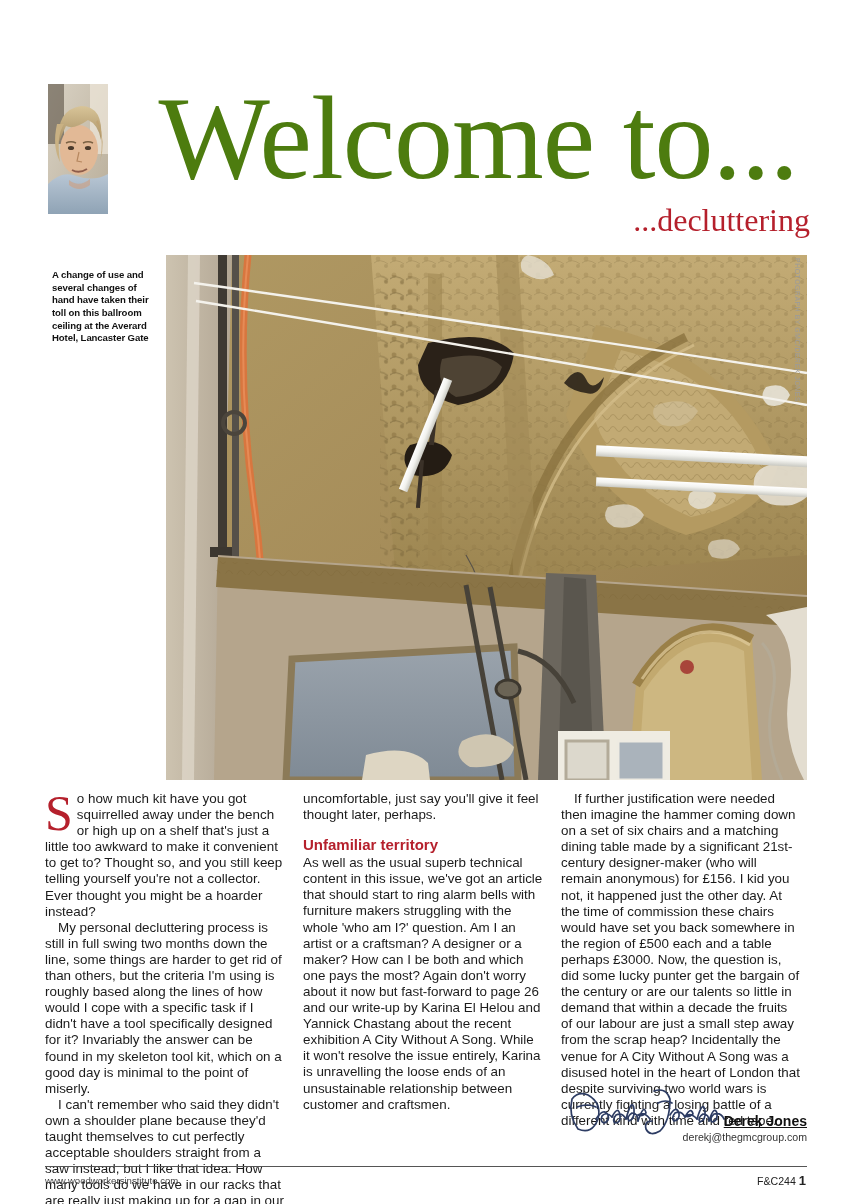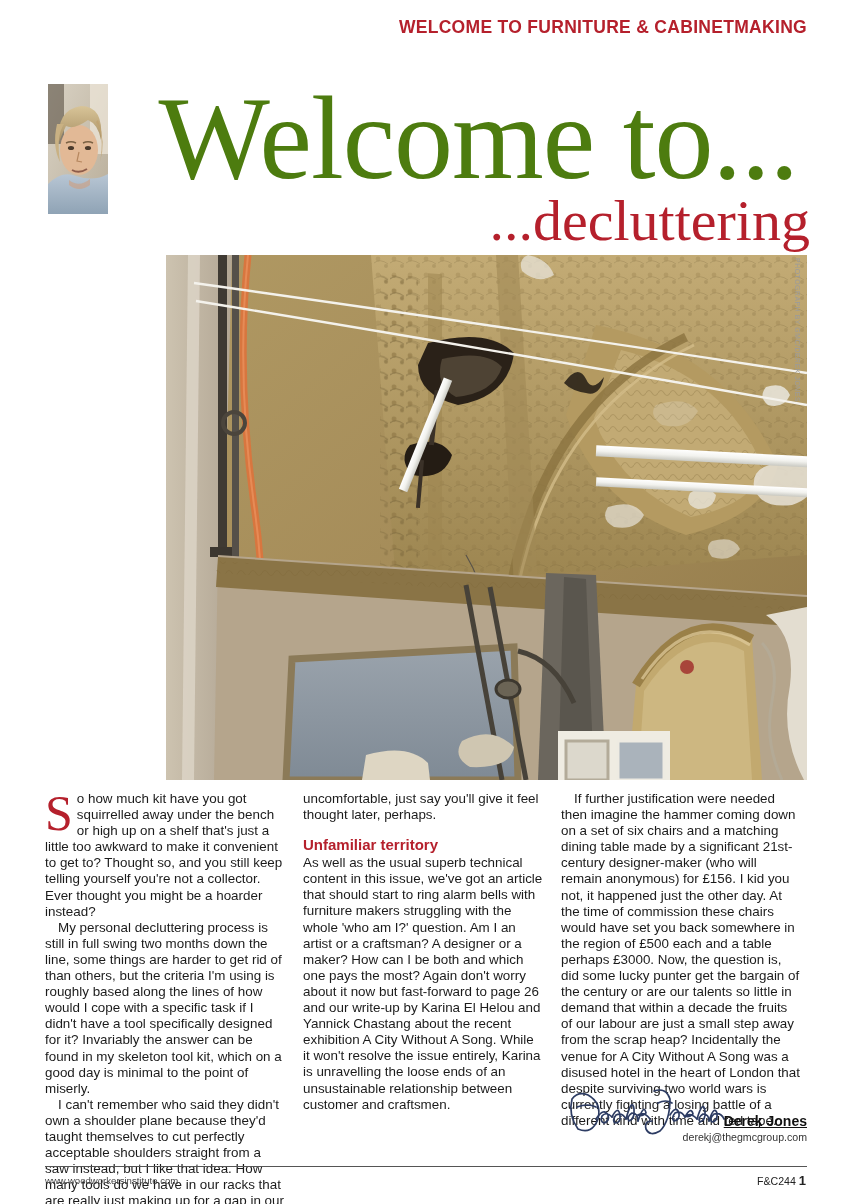--- a/index.html
+++ b/index.html
@@ -33,23 +33,23 @@
   .title-wrap{position:absolute;left:120px;top:86px;width:690px;height:170px;}
   .title{
     position:absolute;right:12px;top:-6px;
     font-family:Liberation Serif, serif;
     font-size:118px;line-height:1;
     color:#4d7c0f;
     letter-spacing:-1px;
     white-space:nowrap;
   }
   .subtitle{
-    position:absolute;right:0;top:106px;
+    position:absolute;right:0;top:118px;
     font-family:"Liberation Serif","DejaVu Serif",serif;
-    font-size:58px;line-height:1;
+    font-size:32px;line-height:1;
     color:#b5202c;
     white-space:nowrap;
   }
 
   
   .hero{
     position:absolute;left:166px;top:255px;width:641px;height:525px;
     overflow:hidden;background:#9a8a60;
   }
   .hero svg{display:block;width:641px;height:525px;}
@@ -133,21 +133,20 @@
     position:absolute;right:46px;top:1174px;
     font:10.6px/1 "Liberation Sans",sans-serif;color:#222;margin-left:16px;
   }
   .footer-right b{font-size:13px;}
 </style>
 </head>
 <body>
 
 <div class="page">
 
-  <div class="masthead">WELCOME TO FURNITURE &amp; CABINETMAKING</div>
 
   <div class="portrait">
     <svg viewBox="0 0 60 130" preserveAspectRatio="none">
       <defs>
         <linearGradient id="bgp" x1="0" y1="0" x2="1" y2="1">
           <stop offset="0" stop-color="#d9d2c4"></stop>
             <stop offset="1" stop-color="#b9ae9a"></stop>
         </linearGradient>
         <linearGradient id="hairg" x1="0" y1="0" x2="0" y2="1">
           <stop offset="0" stop-color="#d8c498"></stop>
@@ -320,20 +319,21 @@
 
         <path d="M296 486 q30 -16 52 6 q-4 22 -44 20 q-18 -10 -8 -26 Z" fill="#cfc6b1"></path>
         <path d="M200 500 q42 -12 62 8 l2 17 L196 525 Z" fill="#ded6c3"></path>
         <circle cx="521" cy="412" r="7" fill="#a8453a"></circle>
       </g>
 
       <rect x="0" y="0" width="641" height="525" fill="none"></rect>
     </svg>
   </div>
 
+  <div class="hero-caption">A change of use and several changes of hand have taken their toll on this ballroom ceiling at the Averard Hotel, Lancaster Gate</div>
   <div class="photo-credit">PHOTOGRAPH BY GMC/DEREK JONES</div>
 
   <div class="cols">
 
     <div class="col c1">
       <p><span class="dropcap">S</span><span>o how much kit have you got squirrelled away under the bench or high up on a shelf that's just a little too awkward to make it convenient to get to? Thought so, and you still keep telling yourself you're not a collector. Ever thought you might be a hoarder instead?</span></p>
       <p class="indent">My personal decluttering process is still in full swing two months down the line, some things are harder to get rid of than others, but the criteria I'm using is roughly based along the lines of how would I cope with a specific task if I didn't have a tool specifically designed for it? Invariably the answer can be found in my skeleton tool kit, which on a good day is minimal to the point of miserly.</p>
       <p class="indent">I can't remember who said they didn't own a shoulder plane because they'd taught themselves to cut perfectly acceptable shoulders straight from a saw instead, but I like that idea. How many tools do we have in our racks that are really just making up for a gap in our skills? Don't answer that straightaway if it makes you feel</p>
     </div>
 

